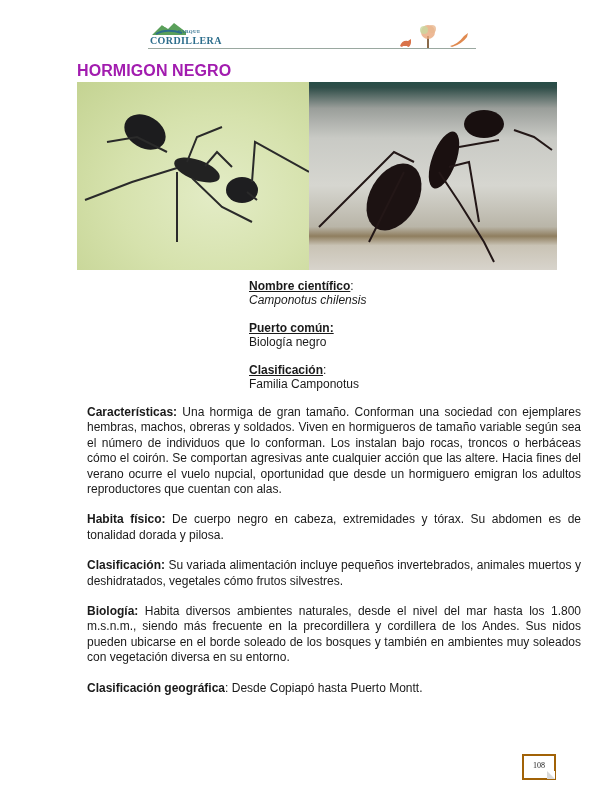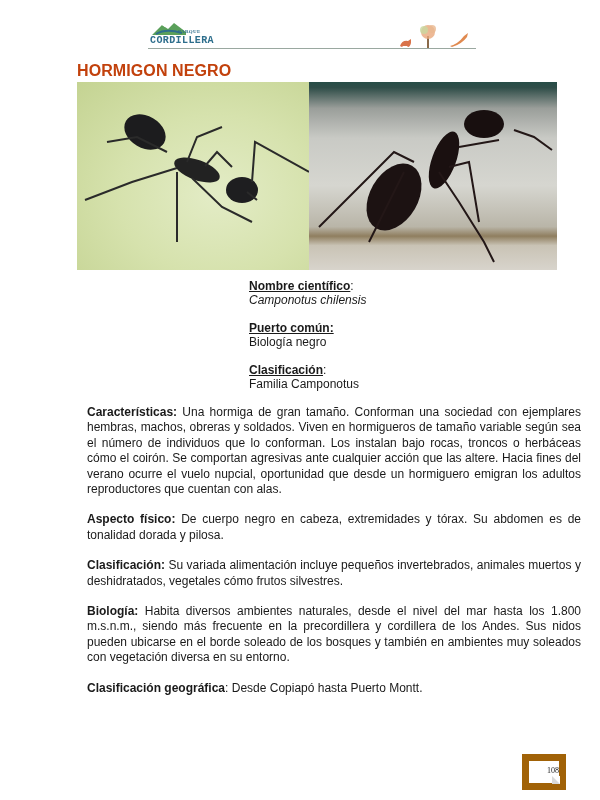--- a/index.html
+++ b/index.html
@@ -32,33 +32,33 @@
       position: absolute; left: 4px; top: 2px;
     }
     .logo-small {
       position: absolute; left: 30px; top: 9px;
       font-family: "Liberation Serif", serif;
       font-size: 5px; font-weight: bold;
       color: #2d6e8c; letter-spacing: 0.3px;
     }
     .logo-big {
       position: absolute; left: 2px; top: 15px;
-      font-family: Liberation Mono, monospace;
+      font-family: Liberation Serif, serif;
       font-size: 10px; font-weight: bold;
       color: #2d6e8c; letter-spacing: 0.4px;
     }
     .deco {
       position: absolute; left: 246px; top: 2px;
       width: 84px; height: 28px;
     }
     .title {
       position: absolute;
       left: 77px; top: 62px;
       font-size: 16px; font-weight: bold;
-      color: #c2410c;
+      color: #a21caf;
       letter-spacing: 0.1px;
       margin: 0;
     }
     .photos {
       position: absolute;
       left: 77px; top: 82px;
       width: 480px; height: 188px;
       display: flex;
     }
     .photo {
@@ -88,25 +88,25 @@
       width: 494px;
       font-size: 12px; line-height: 15.4px;
       text-align: justify;
     }
     .para { margin: 0 0 15px 0; }
     .para .label { font-weight: bold; }
     .page-number {
       position: absolute;
       left: 522px; top: 754px;
       width: 30px; height: 22px;
-      border: 7px solid #a16207;
+      border: 2px solid #a16207;
       background: #fff;
       font-family: "Liberation Serif", serif;
       font-size: 8px;
-      text-align: right; line-height: 20px;
+      text-align: center; line-height: 20px;
       color: #222;
     }
     .page-number .fold {
       position: absolute; right: -1px; bottom: -1px;
       width: 0; height: 0;
       border-left: 8px solid #d9d9d9;
       border-top: 8px solid #fff;
     }
   </style>
 </head>
@@ -186,21 +186,21 @@
     <div class="info-value">Biología negro</div>
   </div>
   <div class="info-item">
     <div><span class="info-label">Clasificación</span><span>:</span></div>
     <div class="info-value">Familia Camponotus</div>
   </div>
 </div>
 
 <div class="body-text">
   <p class="para"><span class="label">Características:</span><span> Una hormiga de gran tamaño. Conforman una sociedad con ejemplares hembras, machos, obreras y soldados. Viven en hormigueros de tamaño variable según sea el número de individuos que lo conforman. Los instalan bajo rocas, troncos o herbáceas cómo el coirón. Se comportan agresivas ante cualquier acción que las altere. Hacia fines del verano ocurre el vuelo nupcial, oportunidad que desde un hormiguero emigran los adultos reproductores que cuentan con alas.</span></p>
-  <p class="para"><span class="label">Aspecto físico:</span><span> De cuerpo negro en cabeza, extremidades y tórax. Su abdomen es de tonalidad dorada y pilosa.</span></p>
+  <p class="para"><span class="label">Habita físico:</span><span> De cuerpo negro en cabeza, extremidades y tórax. Su abdomen es de tonalidad dorada y pilosa.</span></p>
   <p class="para"><span class="label">Clasificación:</span><span> Su variada alimentación incluye pequeños invertebrados, animales muertos y deshidratados, vegetales cómo frutos silvestres.</span></p>
   <p class="para"><span class="label">Biología:</span><span> Habita diversos ambientes naturales, desde el nivel del mar hasta los 1.800 m.s.n.m., siendo más frecuente en la precordillera y cordillera de los Andes. Sus nidos pueden ubicarse en el borde soleado de los bosques y también en ambientes muy soleados con vegetación diversa en su entorno.</span></p>
   <p class="para"><span class="label">Clasificación geográfica</span><span>: Desde Copiapó hasta Puerto Montt.</span></p>
 </div>
 
 <div class="page-number">
   <span>108</span>
   <div class="fold"></div>
 </div>
 

